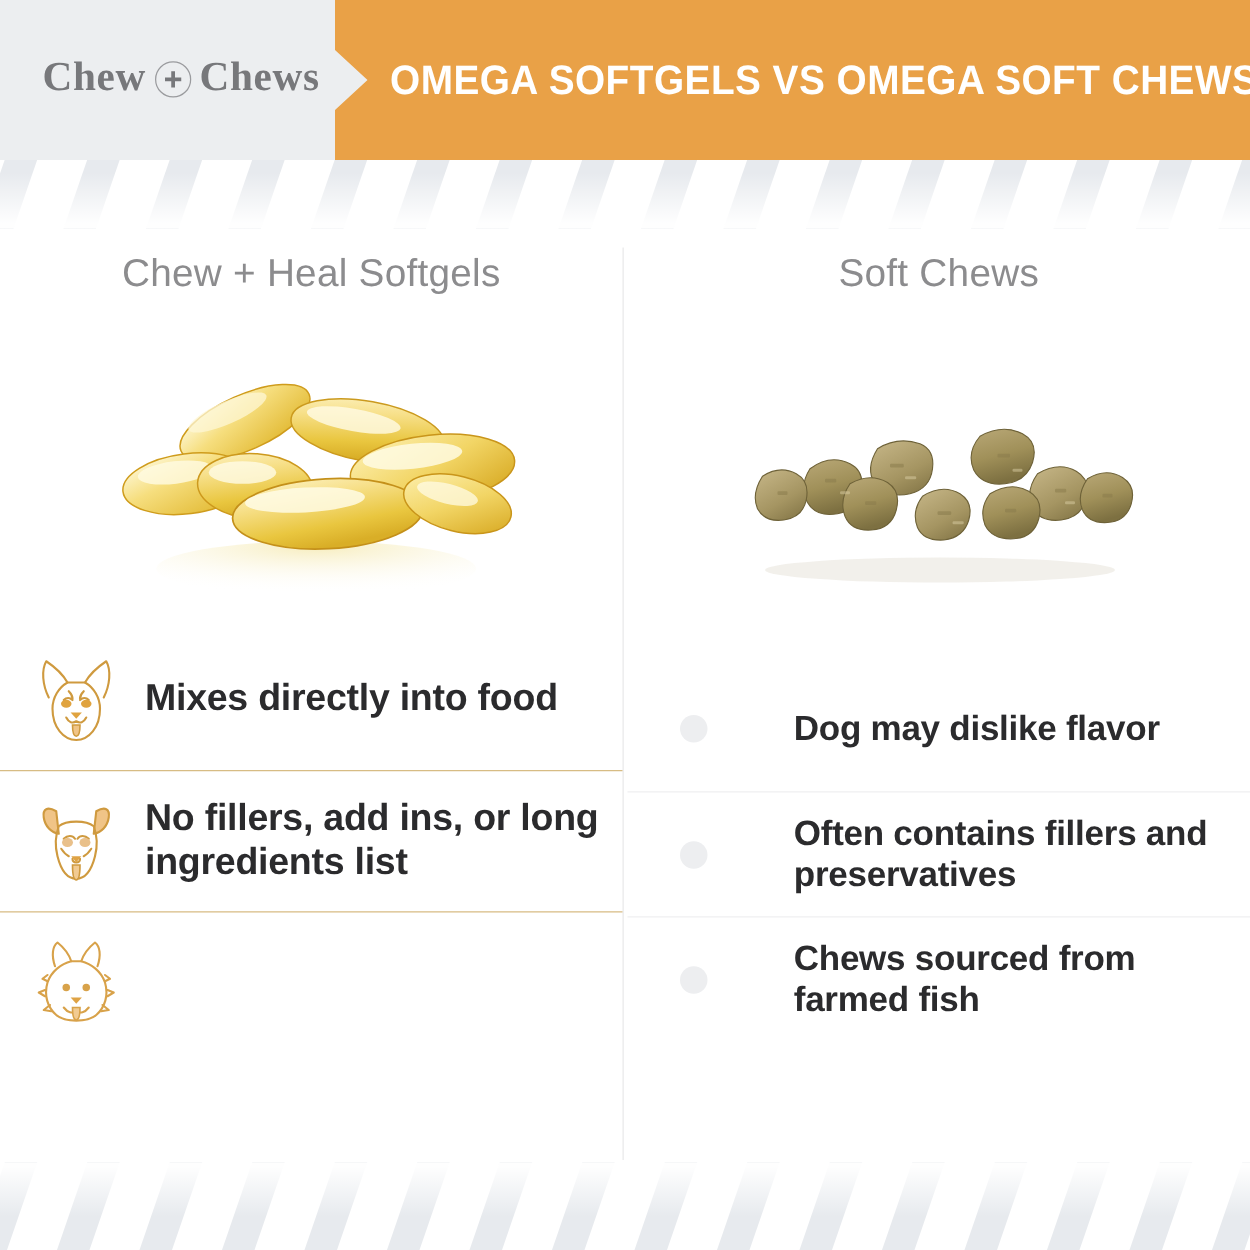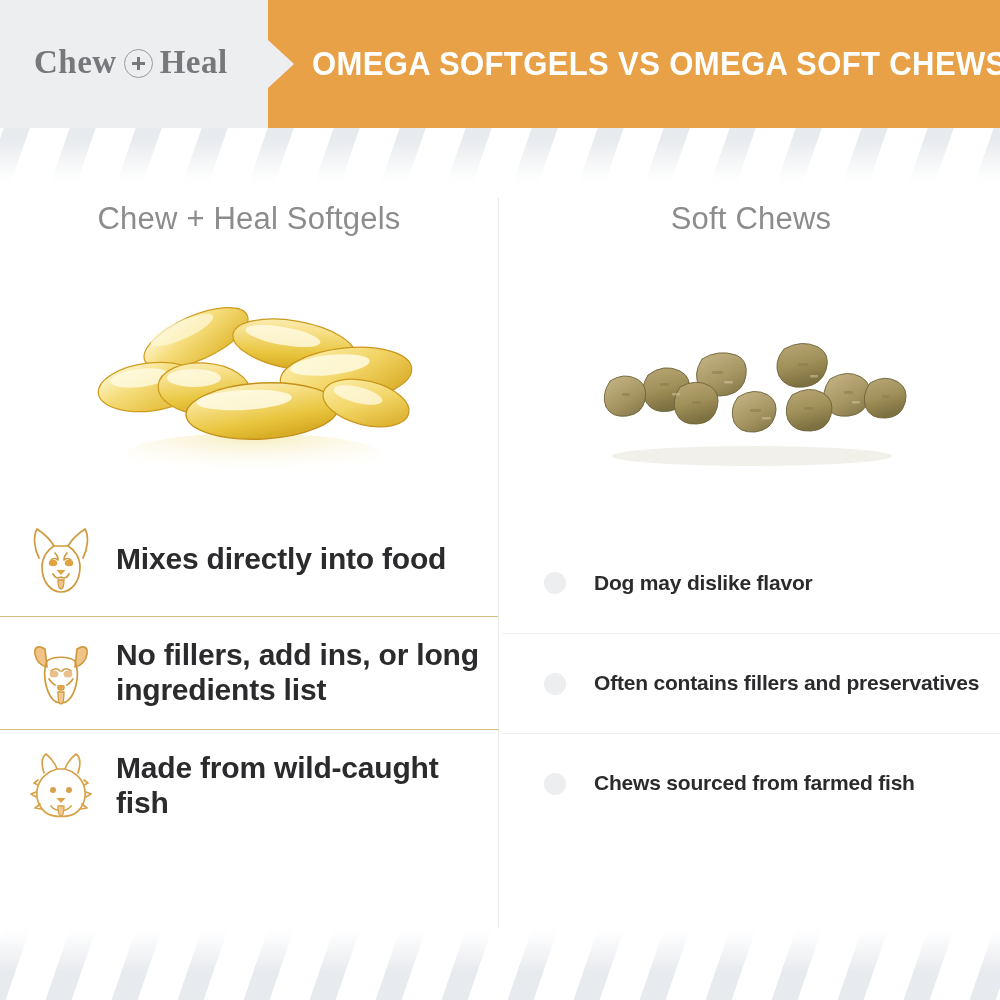--- a/index.html
+++ b/index.html
@@ -114,39 +114,39 @@
     display:block;width:22px;height:22px;border-radius:50%;
     background:#edeef0;
   }
   .row-text{
     flex:1 1 auto;
     color:#2b2b2d;
     font-size:30px;font-weight:700;line-height:1.16;
     letter-spacing:-.2px;
     padding-left:16px;
   }
-  .row-right .row-text{padding-left:6px;font-size:21px;}
+  .row-right .row-text{padding-left:6px;font-size:28px;margin-left:41px;}
 </style>
 </head>
 <body>
 
 <div class="page">
 
   <div class="header">
     <div class="header-left"></div>
 
     <div class="logo">
       <span>Chew</span>
       <span class="plus-badge">
         <svg width="15" height="15" viewBox="0 0 15 15">
           <rect x="6" y="1" width="3" height="13" fill="#77787b"></rect>
           <rect x="1" y="6" width="13" height="3" fill="#77787b"></rect>
         </svg>
       </span>
-      <span>Heal</span>
+      <span>Chews</span>
     </div>
 
     <div class="header-bar"></div>
     <div class="header-title">OMEGA SOFTGELS VS OMEGA SOFT CHEWS</div>
   </div>
 
   <div class="stripes stripes-top">
     <div class="stripe" style="left:-8px"></div>
     <div class="stripe" style="left:58px"></div>
     <div class="stripe" style="left:124px"></div>
@@ -285,21 +285,20 @@
                 <path d="M13 32 l-4 3 4 2 M11 44 l-5 2 5 3 M15 56 l-5 4 6 1"></path>
                 <path d="M59 32 l4 3 -4 2 M61 44 l5 2 -5 3 M57 56 l5 4 -6 1"></path>
                 <path d="M26 58 C29 62 33 63 36 61 C39 63 43 62 46 58"></path>
               </g>
               <circle cx="28" cy="42" r="3" fill="#d8a24a"></circle>
               <circle cx="44" cy="42" r="3" fill="#d8a24a"></circle>
               <path d="M31.5 50 L40.5 50 L36 55 Z" fill="#dfa345"></path>
               <path d="M33 58 C33 65 34 68 36 68 C38 68 39 65 39 58 Z" fill="#f2cb92" stroke="#d8a24a" stroke-width="1.3"></path>
             </svg>
           </div>
-          <div class="row-text">Made from wild-caught fish</div>
         </div>
 
       </div>
     </div>
 
     <div class="col col-right">
       <div class="col-title">Soft Chews</div>
 
       <svg class="product chews-img" viewBox="0 0 400 150">
         <defs>

